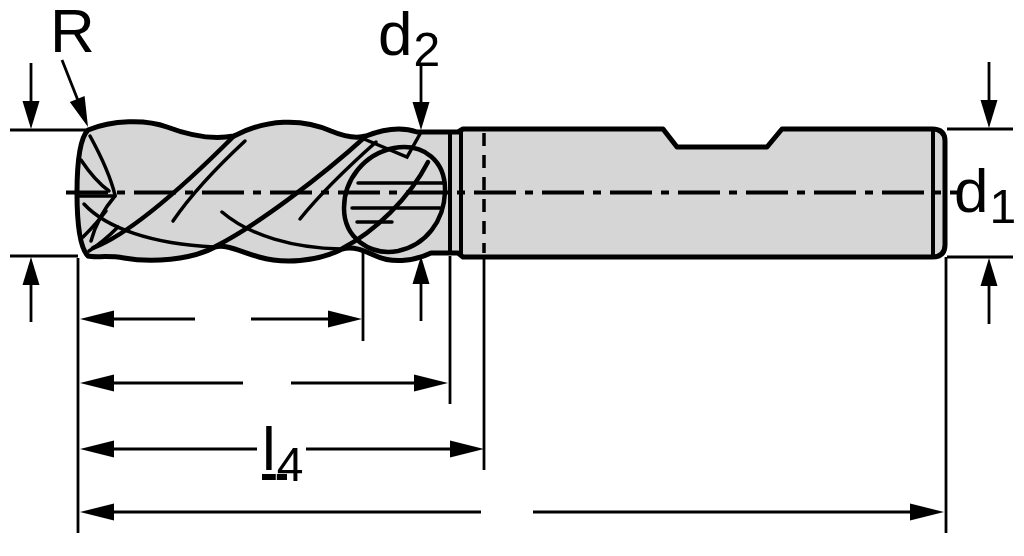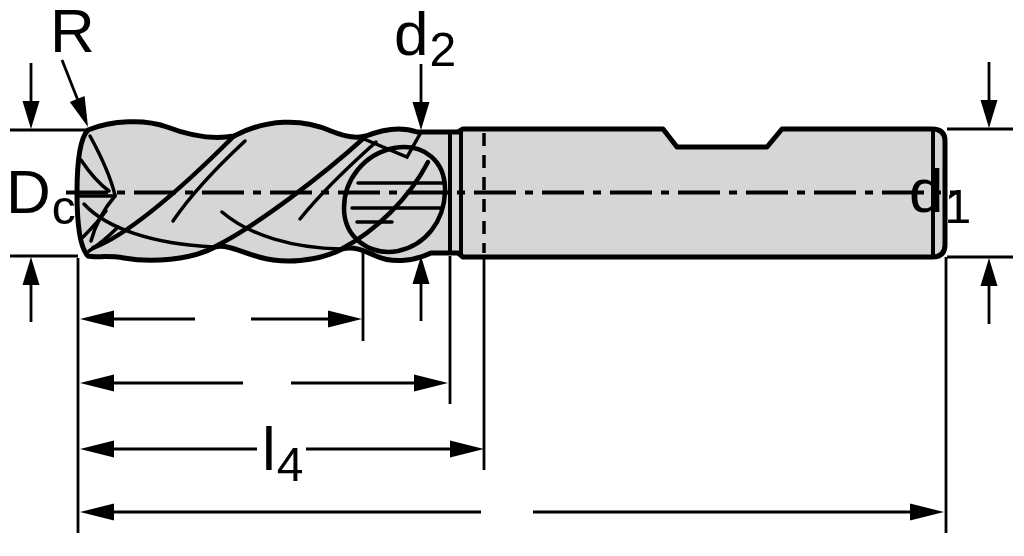--- a/index.html
+++ b/index.html
@@ -183,32 +183,29 @@
         <path class="dim" d="M 533 512 L 912 512"></path>
         <polygon class="arrow" points="944,512 910,503.5 910,520.5"></polygon>
       </g>
     </g>
   </svg>
 
   <div class="dim-label" style="left:50px;top:0px;">
     <span>R</span><span class="sub"></span>
   </div>
 
-  <div class="dim-label" style="left:394px;top:3px;">
+  <div class="dim-label" style="left:378px;top:3px;">
     <span>d</span><span class="sub">2</span>
   </div>
 
-  <div class="dim-label" style="left:6px;top:161px;">
-    <span>D</span><span class="sub">c</span>
-  </div>
-
-  <div class="dim-label" style="left:909px;top:160px;">
+
+  <div class="dim-label" style="left:954px;top:160px;">
     <span>d</span><span class="sub">1</span>
   </div>
 
 
 
-  <div class="dim-label" style="left:262px;top:418px;">
+  <div class="dim-label" style="left:262px;top:418px;text-decoration:underline;">
     <span>l</span><span class="sub">4</span>
   </div>
 
 
 </div>
 
 </body></html>

